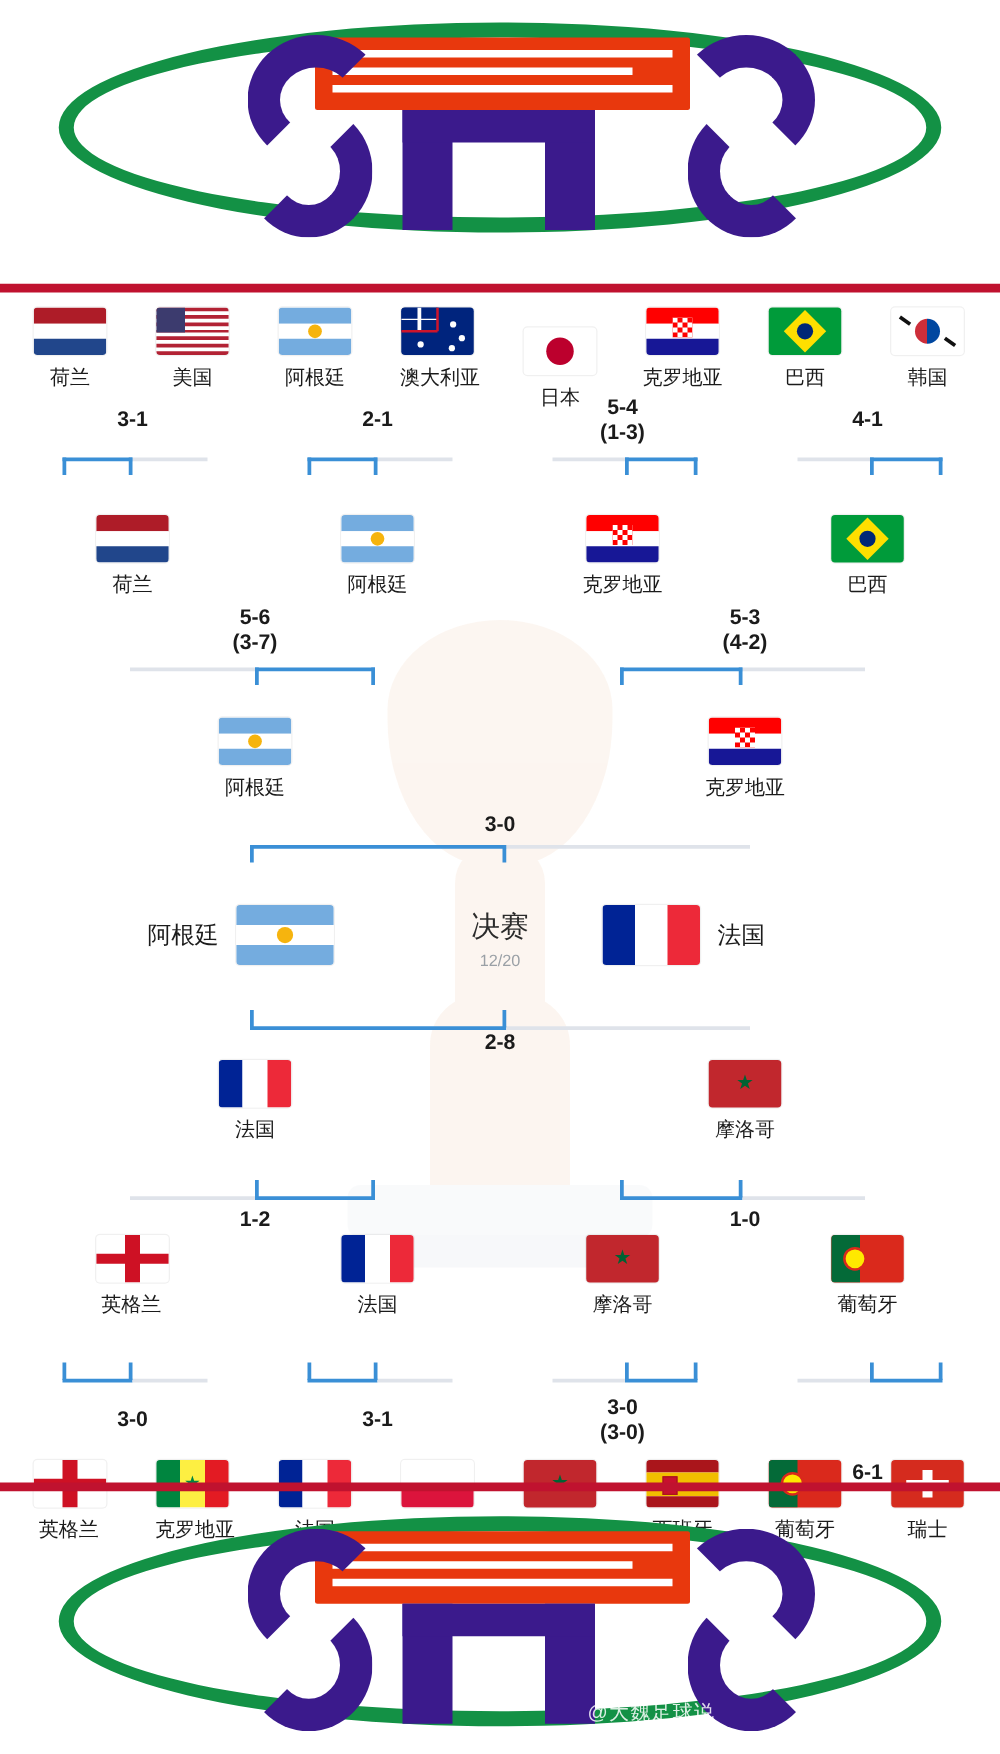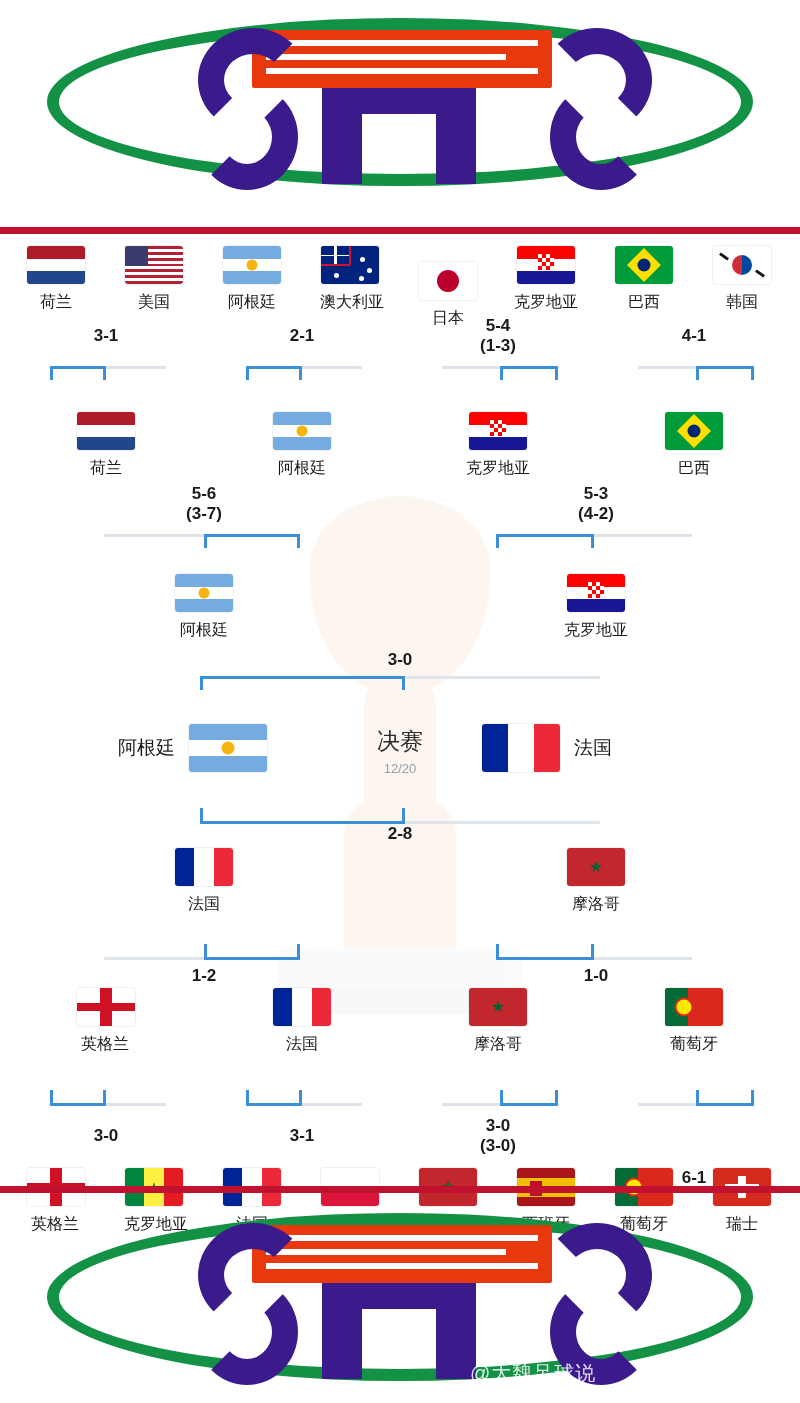--- a/index.html
+++ b/index.html
@@ -135,21 +135,21 @@
   .f-ch{background:#d52b1e;}
   .f-ch .hh{position:absolute;left:20%;top:43%;width:60%;height:14%;background:#fff;}
   .f-ch .vv{position:absolute;left:43%;top:20%;width:14%;height:60%;background:#fff;}
 
   
   .final-label{position:absolute;text-align:center;}
   .final-title{font-size:23px;color:#2b2b2b;font-weight:500;}
   .final-date{font-size:13px;color:#9aa0a6;margin-top:4px;}
 
   .wm{
-    position:absolute;left:470px;top:1360px;color:#ffffff;font-size:20px;
+    position:absolute;left:470px;top:1360px;color:#ffffff;font-size:16px;
     letter-spacing:1px;opacity:.85;white-space:nowrap;
   }
 </style>
 </head>
 <body>
 
 <div class="logo-band top">
   <div class="oval"></div>
   <div class="logo-inner">
     <div class="logo-red">

